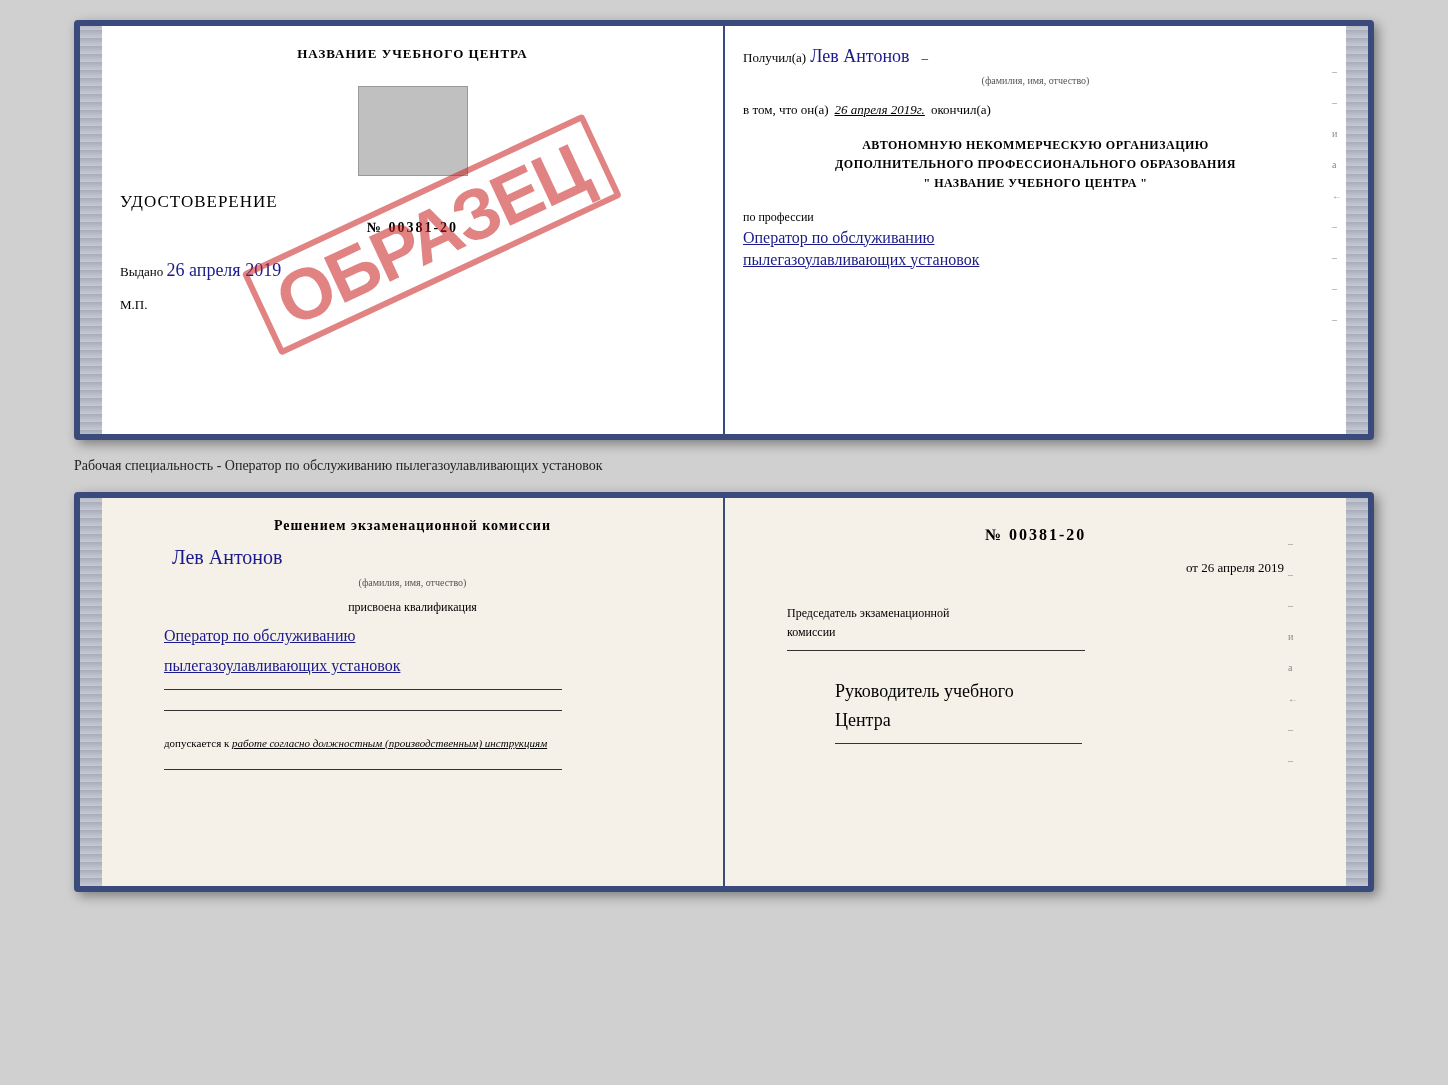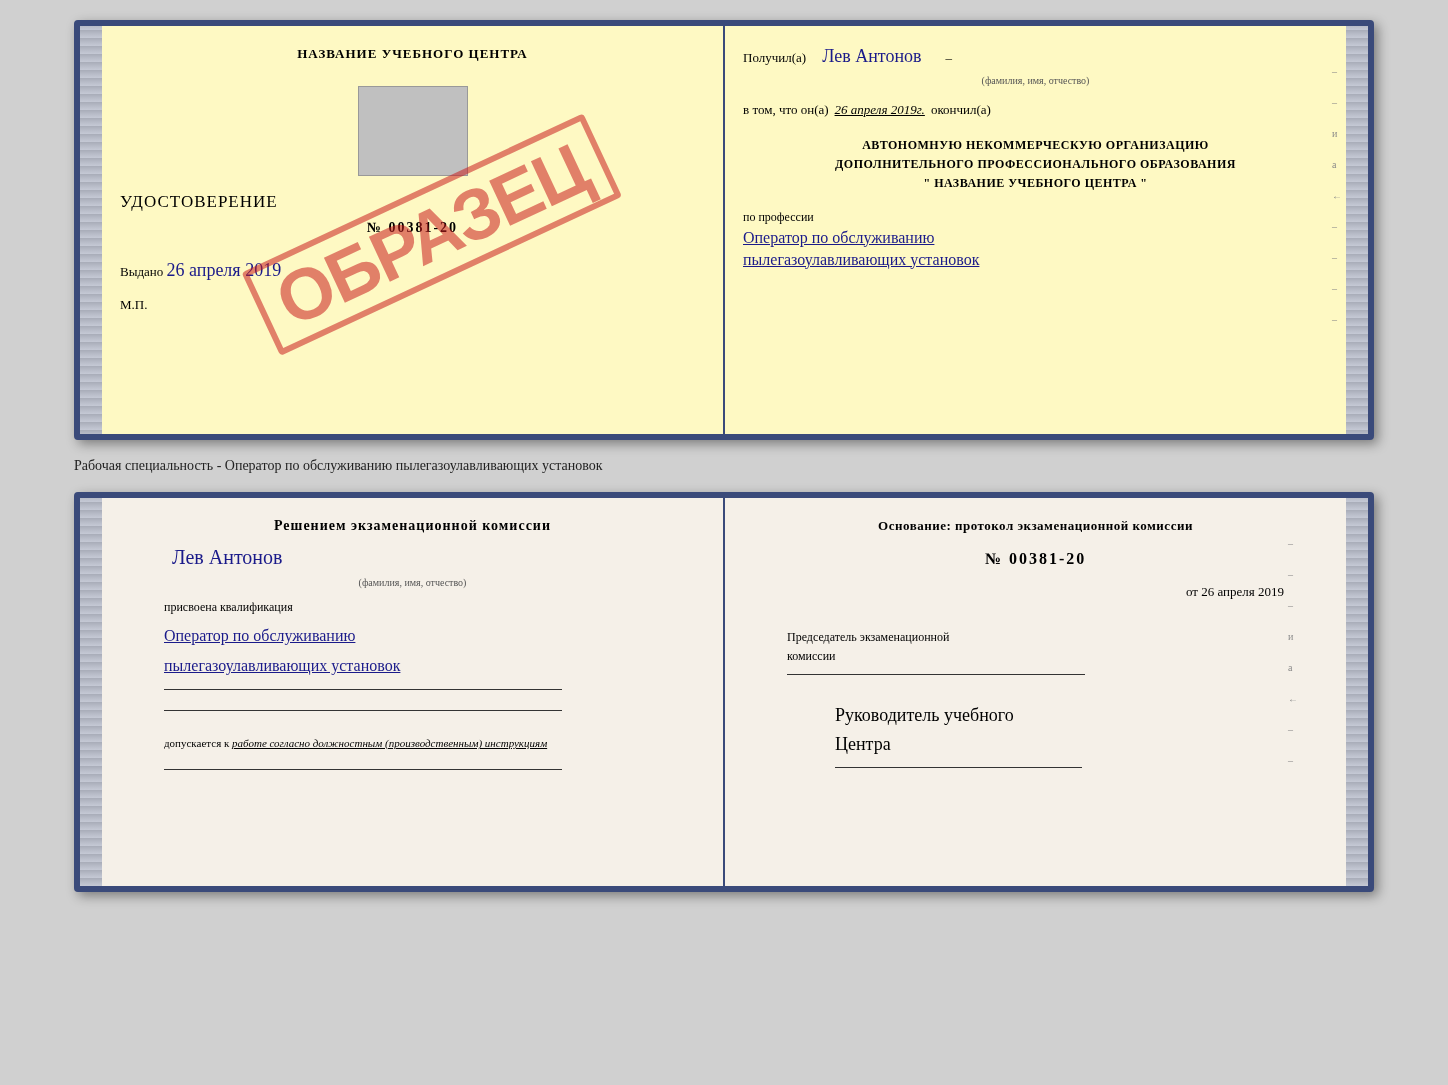--- a/index.html
+++ b/index.html
@@ -20,21 +20,21 @@
       gap: 12px;
       width: 1300px;
     }
 
     
     .certificate-book {
       display: flex;
       width: 100%;
       border: 6px solid #3a4a7a;
       border-radius: 4px;
-      background: #fef9c3;
+      background: #ffffff;
       position: relative;
       overflow: hidden;
       box-shadow: 4px 4px 12px rgba(0,0,0,0.4);
       min-height: 420px;
     }
 
     .center-title {
       text-align: center;
       font-size: 13px;
       font-weight: bold;
@@ -93,21 +93,21 @@
       z-index: 10;
       white-space: nowrap;
       line-height: 1;
     }
 
     
     .poluchil-line {
       font-size: 13px;
       display: flex;
       align-items: baseline;
-      gap: 16px;
+      gap: 4px;
       flex-wrap: wrap;
     }
 
     .handwritten {
       font-family: 'Segoe Script', 'Comic Sans MS', cursive;
       font-size: 18px;
       color: #1a1a8a;
     }
 
     .underline-text {
@@ -228,20 +228,21 @@
     }
 
     .small-hint {
       font-size: 10px;
       color: #555;
       text-align: center;
     }
 
     .prisvoena {
       font-size: 12px;
+      text-align: center;
       margin-top: 4px;
     }
 
     .dopuskaetsya {
       font-size: 11px;
       margin-top: 12px;
     }
 
     .italic-underline {
       font-style: italic;
@@ -399,21 +400,20 @@
         <span>допускается к</span>
         <span class="italic-underline">работе согласно должностным (производственным) инструкциям</span>
       </div>
 
       <div class="blank-line" style="margin-top:12px;"></div>
     </div>
 
     <div class="divider-line"></div>
 
     <div class="panel-right-inner" style="position:relative;">
-      <div class="osnovaniye-title">Основание: протокол экзаменационной комиссии</div>
 
       <div class="protocol-number">№  00381-20</div>
 
       <div class="ot-line">
         <span>от</span>
         <span>26 апреля 2019</span>
       </div>
 
       <div class="predsedatel-block">
         <div>Председатель экзаменационной</div>

